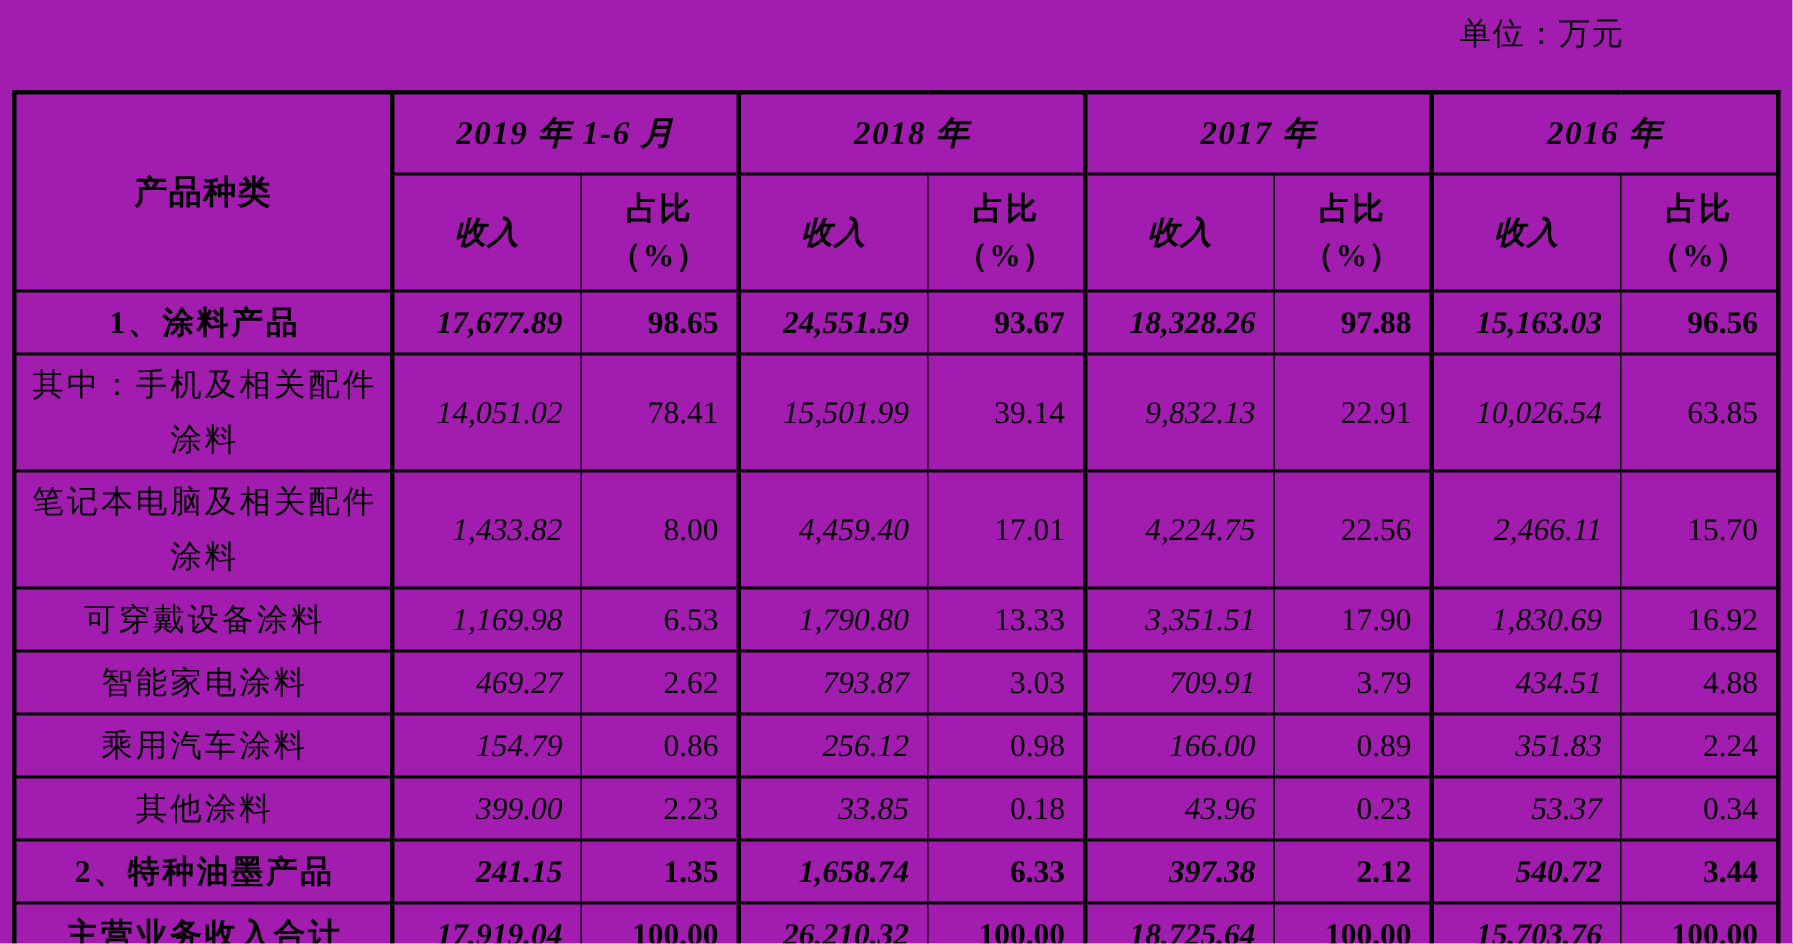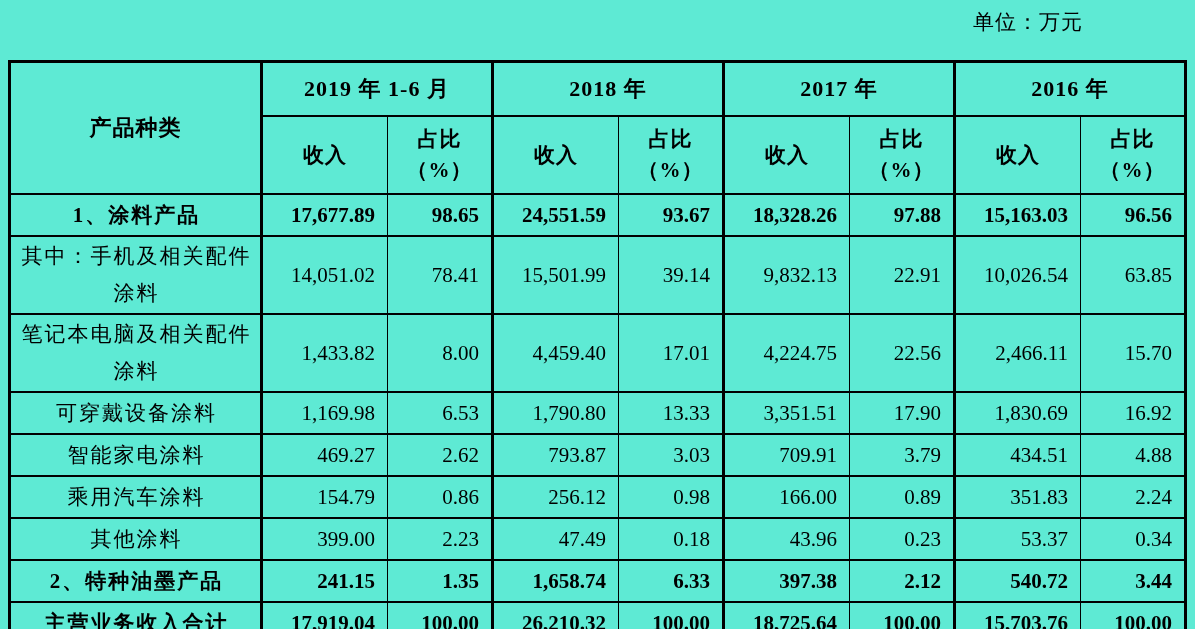--- a/index.html
+++ b/index.html
@@ -6,21 +6,21 @@
     margin: 0;
     padding: 0;
     background: #ffffff;
     font-family: "Liberation Serif", "DejaVu Serif", serif;
     color: #000000;
   }
   .page {
     position: relative;
     width: 1195px;
     height: 629px;
-    background: #5eead4;
+    background: #a21caf;
     overflow: hidden;
   }
   .unit-label {
     position: absolute;
     top: 8px;
     left: 0;
     width: 1083px;
     text-align: right;
     font-size: 21px;
     letter-spacing: 1px;
@@ -38,21 +38,21 @@
   th, td {
     border-top: 2px solid #000000;
     border-bottom: 2px solid #000000;
     border-left: 1.5px solid #000000;
     border-right: 1.5px solid #000000;
     vertical-align: middle;
     padding: 0;
     overflow: hidden;
   }
   
-  .gs { border-left: 3px solid #000000; }
+  .gs { border-left: 3px solid #000000; font-style: italic; }
   thead th { font-weight: bold; text-align: center; }
   .year-row th { height: 52px; font-size: 22px; letter-spacing: 1px; }
   .sub-row th { height: 76px; line-height: 31px; letter-spacing: 1px; }
   .share-head { white-space: pre-line; }
   tbody th.row-label {
     text-align: center;
     font-weight: normal;
     padding: 1px 6px 1px 8px;
     line-height: 37px;
     letter-spacing: 2px;
@@ -172,21 +172,21 @@
           <td class="num">0.98</td>
           <td class="num gs">166.00</td>
           <td class="num">0.89</td>
           <td class="num gs">351.83</td>
           <td class="num">2.24</td>
         </tr>
         <tr>
           <th class="row-label">其他涂料</th>
           <td class="num gs">399.00</td>
           <td class="num">2.23</td>
-          <td class="num gs">47.49</td>
+          <td class="num gs">33.85</td>
           <td class="num">0.18</td>
           <td class="num gs">43.96</td>
           <td class="num">0.23</td>
           <td class="num gs">53.37</td>
           <td class="num">0.34</td>
         </tr>
         <tr class="bold">
           <th class="row-label">2、特种油墨产品</th>
           <td class="num gs">241.15</td>
           <td class="num">1.35</td>

